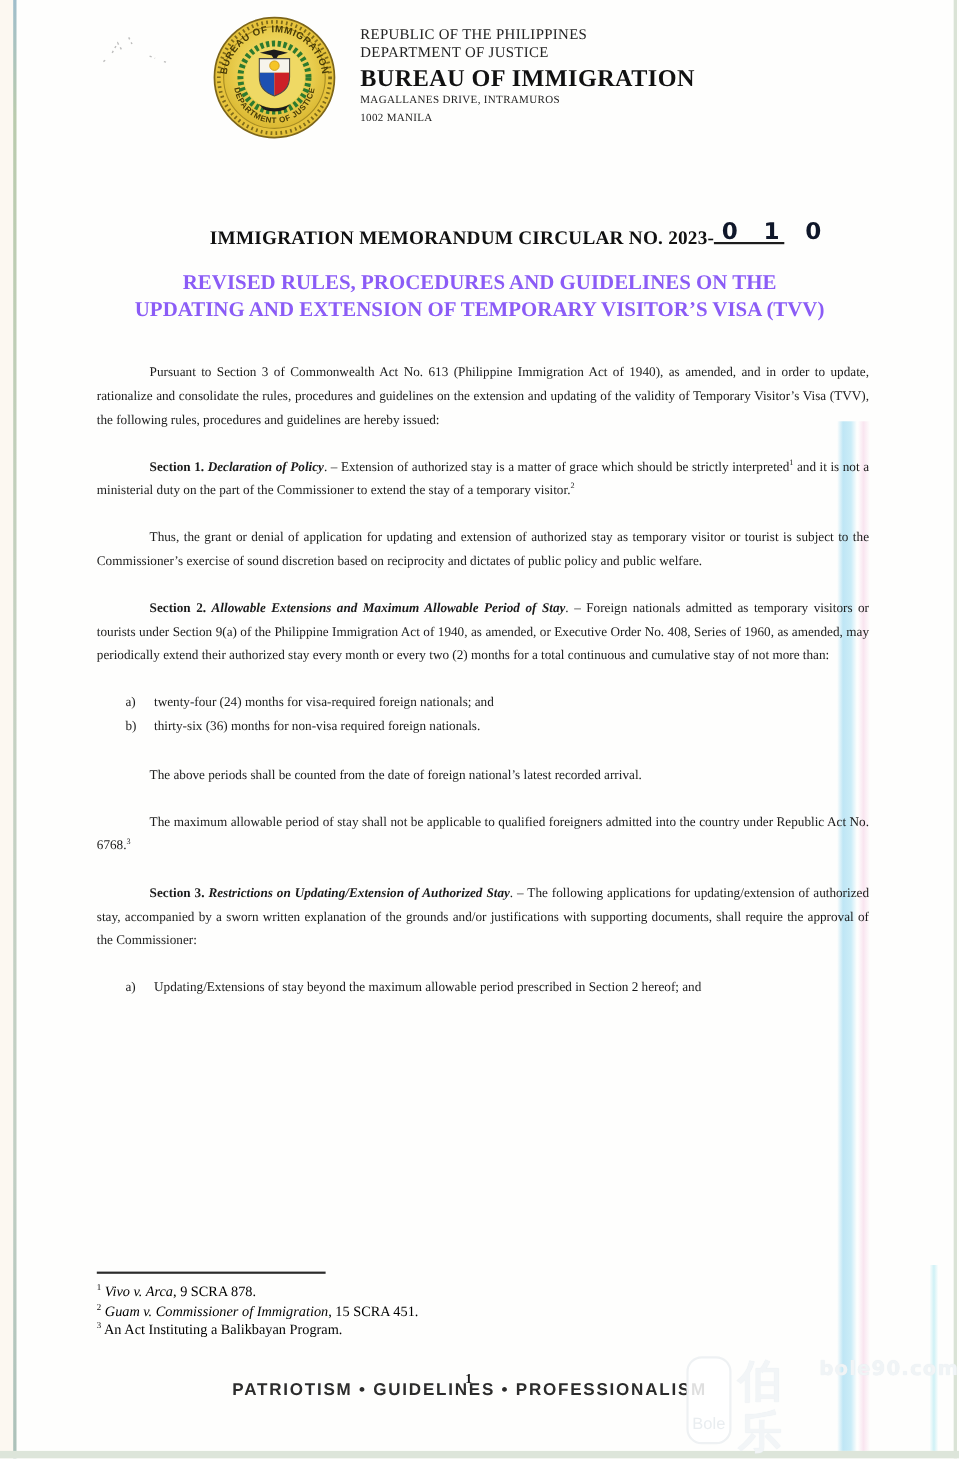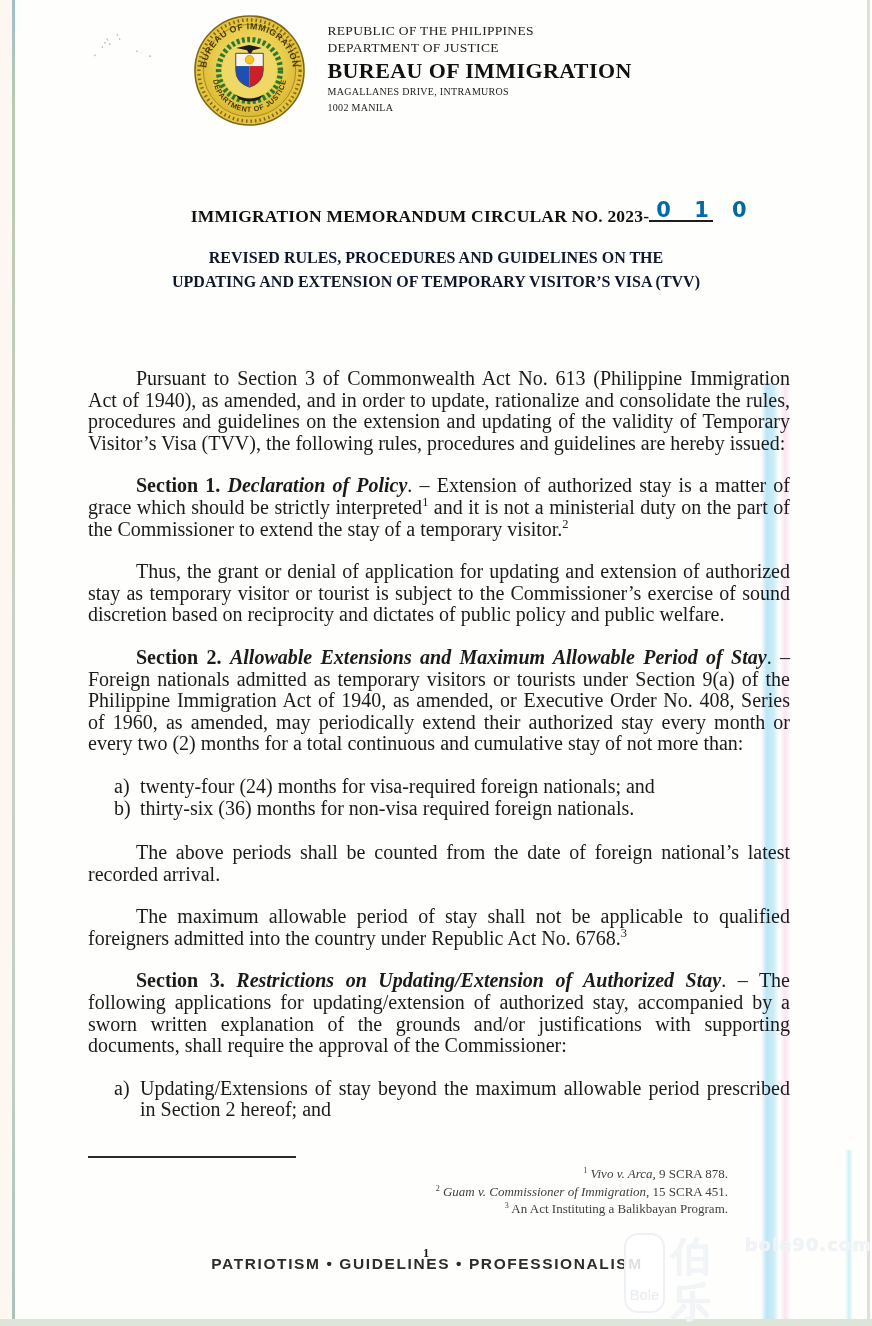--- a/index.html
+++ b/index.html
@@ -30,35 +30,35 @@
   .h-bureau{font-size:22px;font-weight:bold;letter-spacing:.4px;line-height:27px;color:#111;margin-top:1px;}
   .h-addr{font-size:10px;line-height:16px;color:#222;letter-spacing:.3px;}
   
   .imc-title{position:absolute;top:200px;left:16px;width:100%;text-align:center;
     font-size:17.5px;font-weight:bold;color:#101010;letter-spacing:.2px;}
   .stamp{display:inline-block;position:relative;width:64px;height:20px;vertical-align:baseline;
     border-bottom:2.5px solid #1d1d1d;}
   .stamp-digits{position:absolute;left:7px;bottom:-1px;line-height:1;white-space:nowrap;
     font-family:"DejaVu Sans","Liberation Sans",sans-serif;font-weight:700;font-size:21px;letter-spacing:8px;}
   .subtitle{position:absolute;top:246px;left:0;width:100%;text-align:center;
-    font-size:16px;font-weight:bold;line-height:24px;color:#0f172a;}
+    font-size:19px;font-weight:bold;line-height:24px;color:#8b5cf6;}
   
   .body-text{position:absolute;left:88px;top:328px;width:702px;
-    font-size:20px;line-height:21.6px;text-align:justify;margin-top:40px;}
+    font-size:12px;line-height:21.6px;text-align:justify;}
   .para{margin:0 0 21px;text-indent:48px;}
   .sec-label{font-weight:bold;}
   .sec-title{font-weight:bold;font-style:italic;}
   .part-heading{margin:22px 0 23px;text-align:center;font-weight:bold;text-indent:0;}
   .part-numeral{margin-right:30px;}
   .doc-list{margin:13px 0 23px;}
   .doc-li{position:relative;padding-left:52px;text-indent:0;margin:0;}
   .doc-li .marker{position:absolute;left:26px;top:0;}
   sup{font-size:.62em;line-height:0;}
   
-  .footnotes{position:absolute;left:88px;top:1156px;width:640px;font-size:13px;line-height:17.5px;color:#404040;text-align:right;}
+  .footnotes{position:absolute;left:88px;top:1156px;width:640px;font-size:13px;line-height:17.5px;color:#000000;text-align:left;}
   .fn-rule{width:208px;border-top:2px solid #2b2b2b;margin:0 0 7px;}
   .fn-case{font-style:italic;}
   
   .footer-motto{position:absolute;top:1255px;left:0;width:854px;text-align:center;
     font-family:"Liberation Sans","DejaVu Sans",sans-serif;font-size:15.5px;font-weight:600;
     letter-spacing:1.6px;color:#2c2c2c;}
   .page-number{position:absolute;left:423px;top:1246px;font-size:12.5px;font-weight:bold;color:#1a1a1a;
     font-family:"Liberation Serif",serif;}
   
   .watermark{position:absolute;right:0;bottom:5px;width:248px;height:88px;display:flex;align-items:flex-start;gap:6px;
@@ -126,21 +126,21 @@
   <div class="header-text">
     <div class="h-line1">REPUBLIC OF THE PHILIPPINES</div>
     <div class="h-line2">DEPARTMENT OF JUSTICE</div>
     <div class="h-bureau">BUREAU OF IMMIGRATION</div>
     <div class="h-addr">MAGALLANES DRIVE, INTRAMUROS</div>
     <div class="h-addr">1002 MANILA</div>
   </div>
 </div>
 
 <div class="imc-title">
-  <span>IMMIGRATION MEMORANDUM CIRCULAR NO. 2023-</span><span class="stamp"><span class="stamp-digits" style="color:#0369a1;">0 1 0</span></span>
+  <span>IMMIGRATION MEMORANDUM CIRCULAR NO. 2023-</span><span class="stamp"><span class="stamp-digits" style="color:#0f172a;">0 1 0</span></span>
 </div>
 
 <div class="subtitle">
   <div>REVISED RULES, PROCEDURES AND GUIDELINES ON THE</div>
   <div>UPDATING AND EXTENSION OF TEMPORARY VISITOR’S VISA (TVV)</div>
 </div>
 
 <div class="body-text">
 
   <p class="para">Pursuant to Section 3 of Commonwealth Act No. 613 (Philippine Immigration Act of 1940), as amended, and in order to update, rationalize and consolidate the rules, procedures and guidelines on the extension and updating of the validity of Temporary Visitor’s Visa (TVV), the following rules, procedures and guidelines are hereby issued:</p>

